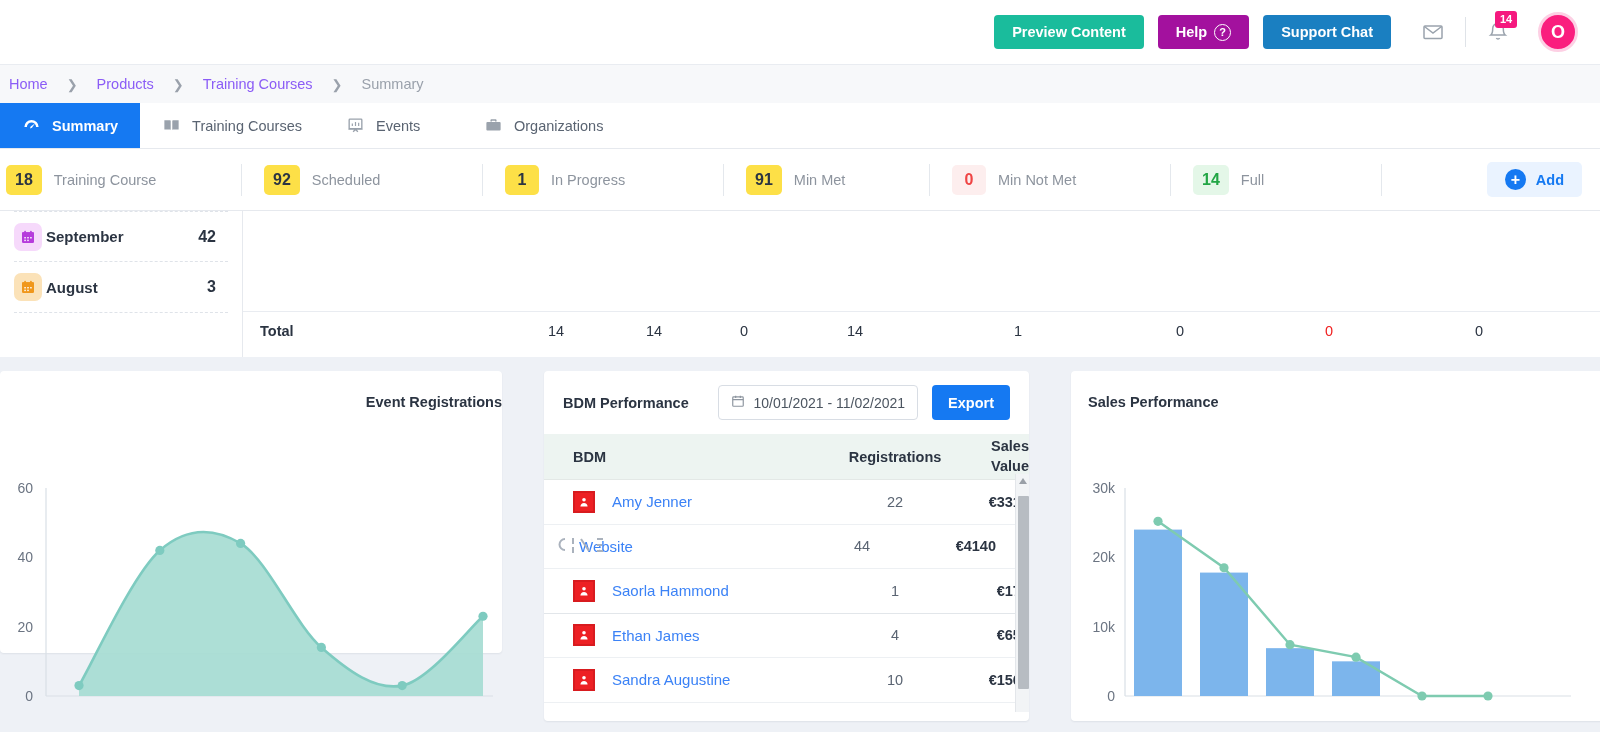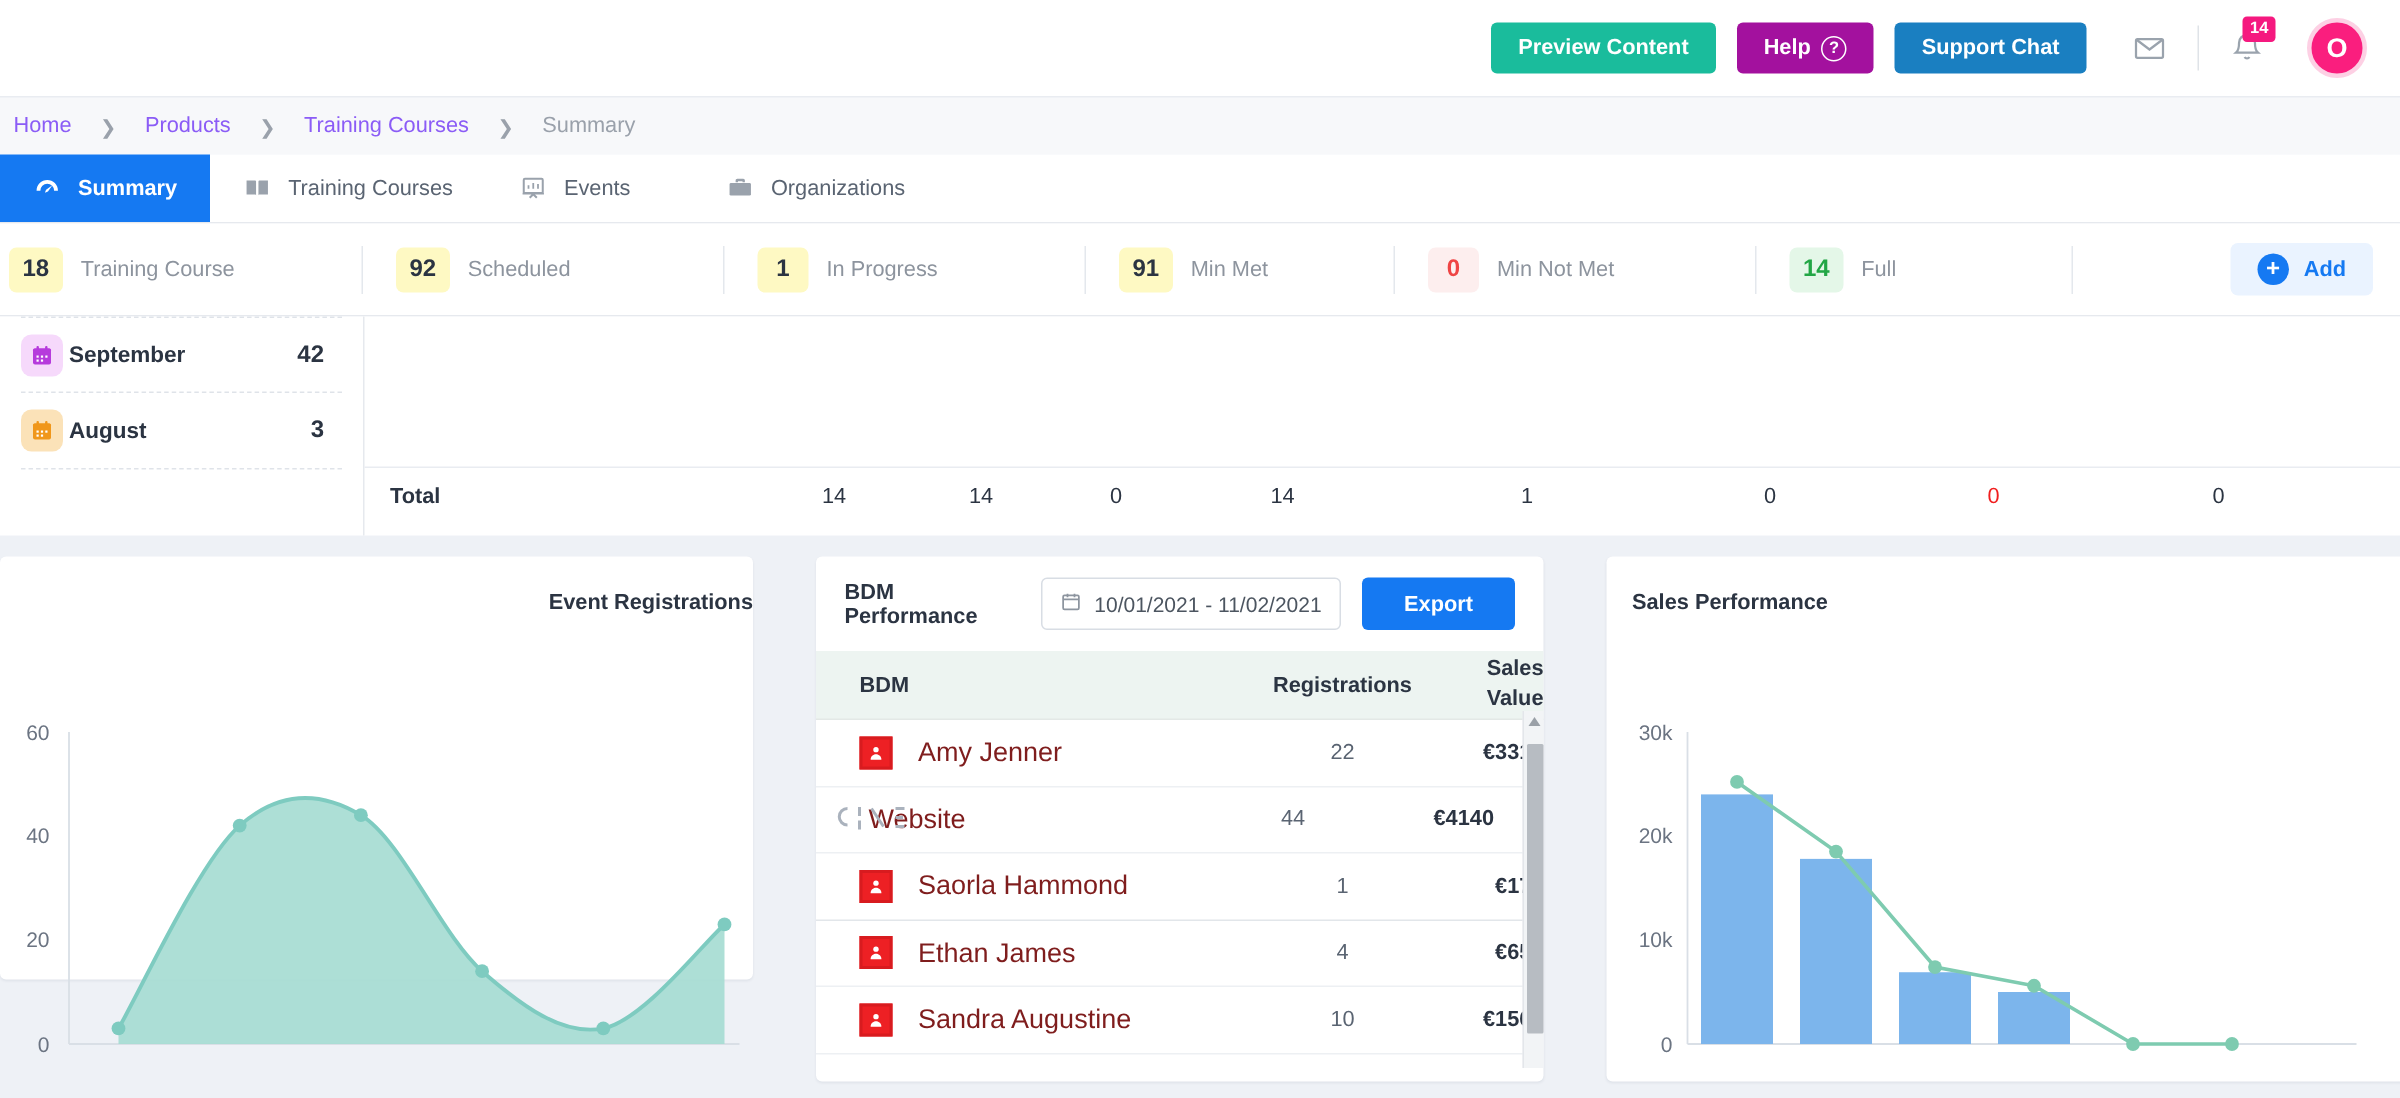--- a/index.html
+++ b/index.html
@@ -77,21 +77,21 @@
   
   .stats {
     height: 62px; background: #fff; display: flex; align-items: center;
     border-bottom: 1px solid #e6e9ee;
   }
   .stat { display: flex; align-items: center; gap: 12px; position: relative; }
   .stat .chip {
     min-width: 34px; height: 30px; border-radius: 5px;
     display: flex; align-items: center; justify-content: center;
     font-size: 16px; font-weight: bold; padding: 0 9px;
-    background: #fef9c3; color: #2b3442;
+    background: #fde047; color: #2b3442;
   }
   .chip.red   { background: #fdeeee; color: #ef4444; }
   .chip.green { background: #e4f7e8; color: #22a645; }
   .stat .lbl { font-size: 14.5px; color: #8d949e; white-space: nowrap; }
   .stat-div { width: 1px; height: 32px; background: #e4e8ed; }
   .add-btn {
     display: flex; align-items: center; gap: 10px;
     background: #eaf3ff; border-radius: 5px; padding: 7px 18px;
     color: #1579f2; font-size: 14.5px; font-weight: bold; cursor: pointer;
   }
@@ -151,21 +151,21 @@
     padding: 0 19px; gap: 14px;
   }
   .daterange {
     margin-left: auto; display: flex; align-items: center; gap: 9px;
     border: 1px solid #d8dde4; border-radius: 4px;
     height: 35px; padding: 0 12px; font-size: 14px; color: #4c5560;
     background: #fff; cursor: pointer; white-space: nowrap;
   }
   .export-btn {
     background: #1579f2; color: #fff; border: none; border-radius: 4px;
-    height: 35px; padding: 0 28px; font-size: 14.5px; font-weight: bold;
+    height: 35px; padding: 0 16px; font-size: 14.5px; font-weight: bold;
     cursor: pointer;
   }
   .bdm-table { position: relative; }
   .bdm-thead {
     background: #edf4f1; display: flex; align-items: center;
     height: 46px; padding: 0 0 0 29px; border-bottom: 1px solid #e3e8e6;
   }
   .th { font-size: 14.5px; font-weight: bold; color: #2b3442; }
   .th-bdm  { width: 252px; }
   .th-reg  { width: 140px; text-align: center; }
@@ -177,21 +177,21 @@
   }
   .bdm-row:nth-child(3) { border-bottom: 1px solid #e2e6ea; }
   .row-ico { width: 22px; height: 22px; display: flex; align-items:center; justify-content:center; }
   .person-ico {
     width: 22px; height: 22px; background: #ed2024;
     border: 2px solid #d81b1f;
     display: flex; align-items: center; justify-content: center;
   }
   .broken-ico { width: 54px; height: 22px; position: relative; color: #aab2bd; }
   .bdm-name {
-    font-size: 18px; color: #7f1d1d; margin-left: 17px; width: 213px;
+    font-size: 15px; color: #3b82f6; margin-left: 17px; width: 213px;
   }
   .bdm-reg  { width: 140px; text-align: center; font-size: 14.5px; color: #5a6472; }
   .bdm-sales{ width: 64px; text-align: right; font-size: 14.5px; font-weight: bold; color: #2b3442; }
   .scrollbar {
     position: absolute; right: 0; top: 40px; width: 14px; bottom: 0;
     background: #f2f4f6; border-left: 1px solid #e3e6ea;
   }
   .scrollthumb {
     position: absolute; top: 22px; left: 2px; width: 11px; height: 193px;
     background: #b7bcc2; border-radius: 1px;

